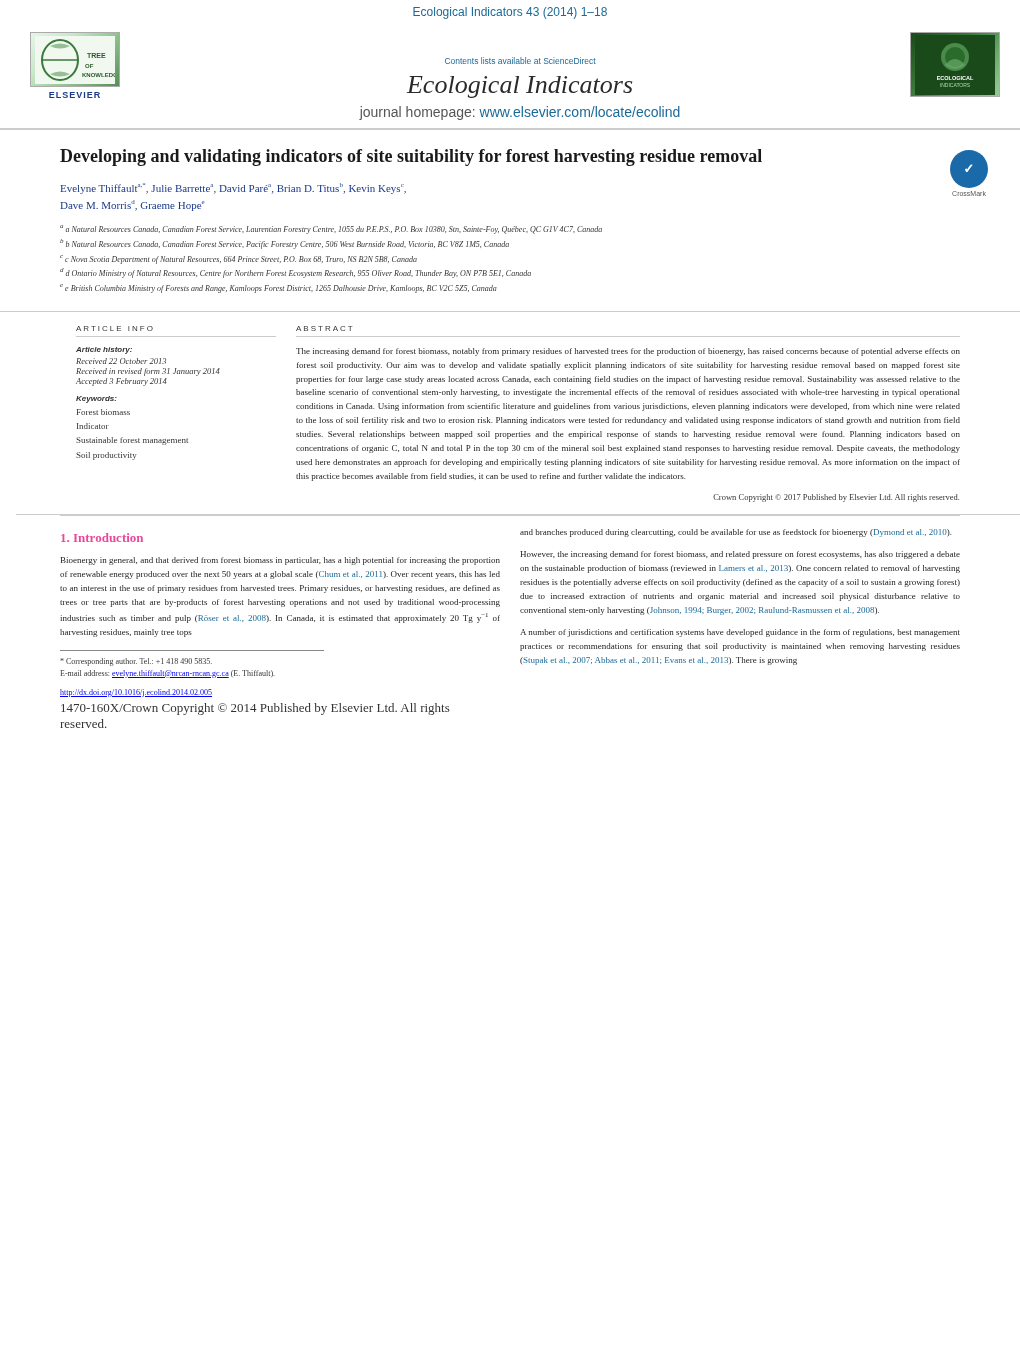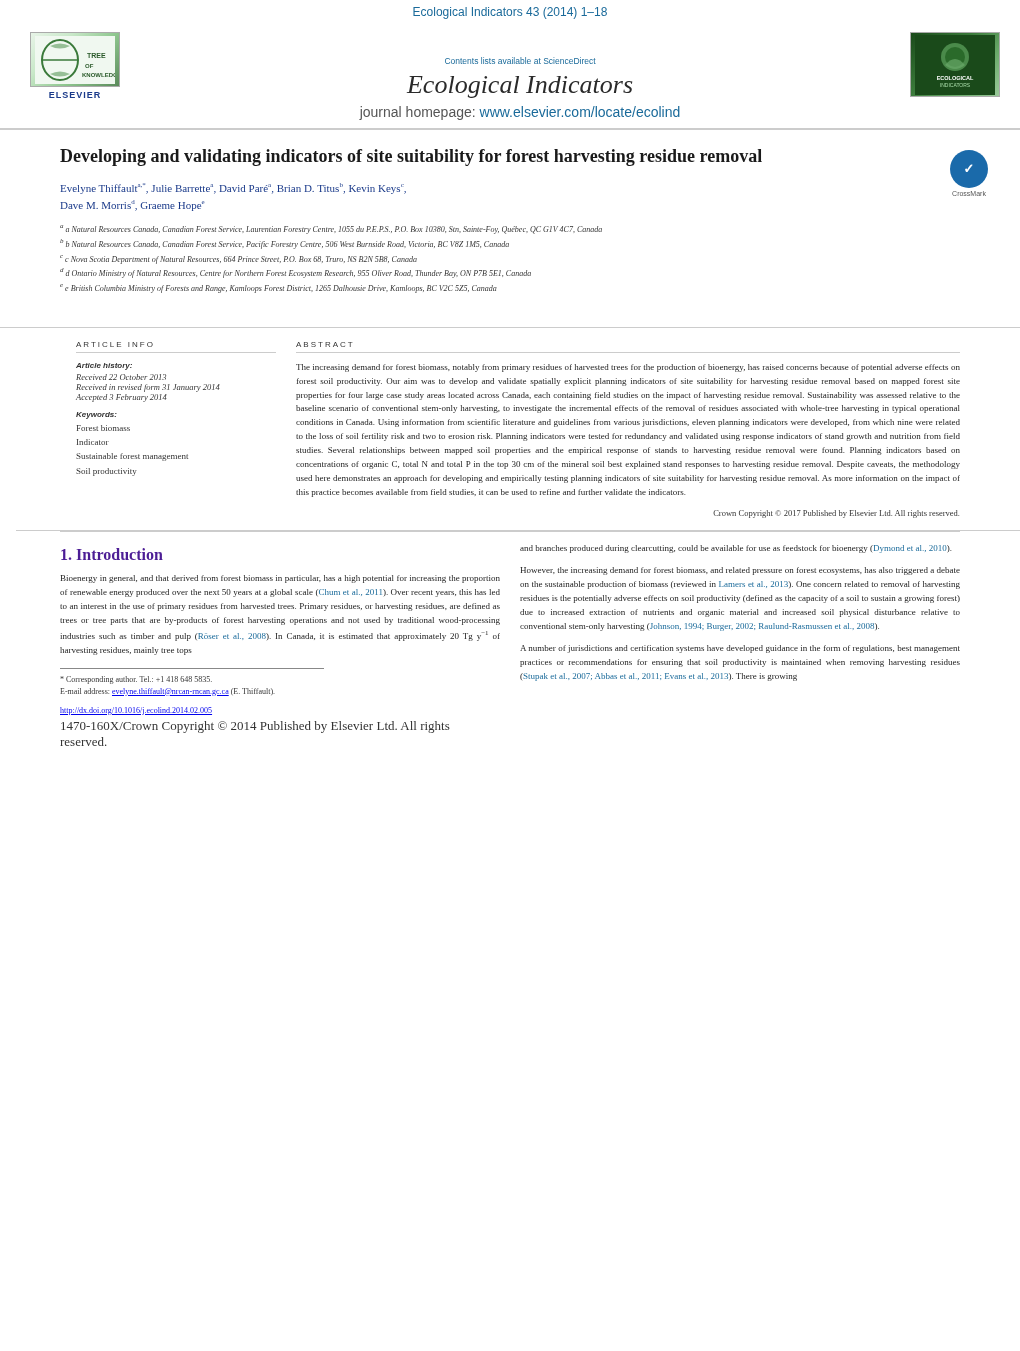--- a/index.html
+++ b/index.html
@@ -128,21 +128,21 @@
       color: #1a3a8a;
       margin-bottom: 8px;
       line-height: 1.5;
     }
 
     .affiliations {
       font-size: 8px;
       color: #333;
       line-height: 1.5;
       font-style: italic;
-      margin-bottom: 22px;
+      margin-bottom: 6px;
     }
 
     
     .two-col-section {
       padding: 12px 60px;
       display: flex;
       gap: 20px;
       border-bottom: 1px solid #ccc;
       margin-left: 16px;
     }
@@ -216,23 +216,23 @@
     .col-left {
       width: 440px;
       flex-shrink: 0;
     }
 
     .col-right {
       flex: 1;
     }
 
     .section-title {
-      font-size: 16px;
+      font-size: 13px;
       font-weight: bold;
-      color: #4c1d95;
+      color: #ec4899;
       margin-bottom: 8px;
       margin-top: 4px;
     }
 
     .body-text {
       font-size: 9px;
       color: #222;
       line-height: 1.55;
       text-align: justify;
       margin-bottom: 8px;
@@ -402,21 +402,21 @@
         <span>1.</span>
         <span>Introduction</span>
       </div>
 
       <div class="body-text">
         Bioenergy in general, and that derived from forest biomass in particular, has a high potential for increasing the proportion of renewable energy produced over the next 50 years at a global scale (<a href="#" class="inline-ref">Chum et al., 2011</a>). Over recent years, this has led to an interest in the use of primary residues from harvested trees. Primary residues, or harvesting residues, are defined as trees or tree parts that are by-products of forest harvesting operations and not used by traditional wood-processing industries such as timber and pulp (<a href="#" class="inline-ref">Röser et al., 2008</a>). In Canada, it is estimated that approximately 20 Tg y<sup>−1</sup> of harvesting residues, mainly tree tops
       </div>
 
       <div class="footnote-section">
         <div class="footnote-text">
-          <span>* Corresponding author. Tel.: +1 418 648 5835.</span><br>
+          <span>* Corresponding author. Tel.: +1 418 490 5835.</span><br>
           <span>E-mail address:</span>
           <a href="#">evelyne.thiffault@nrcan-rncan.gc.ca</a>
           <span>(E. Thiffault).</span>
         </div>
       </div>
 
       <div class="doi-section">
         <div class="doi-text">
           <a href="#">http://dx.doi.org/10.1016/j.ecolind.2014.02.005</a>
         </div>

